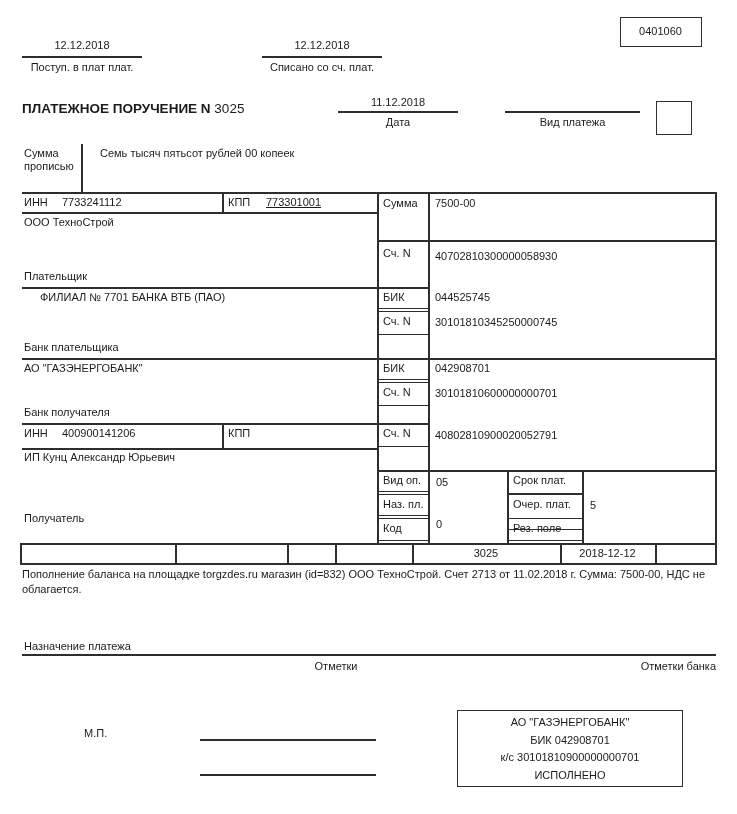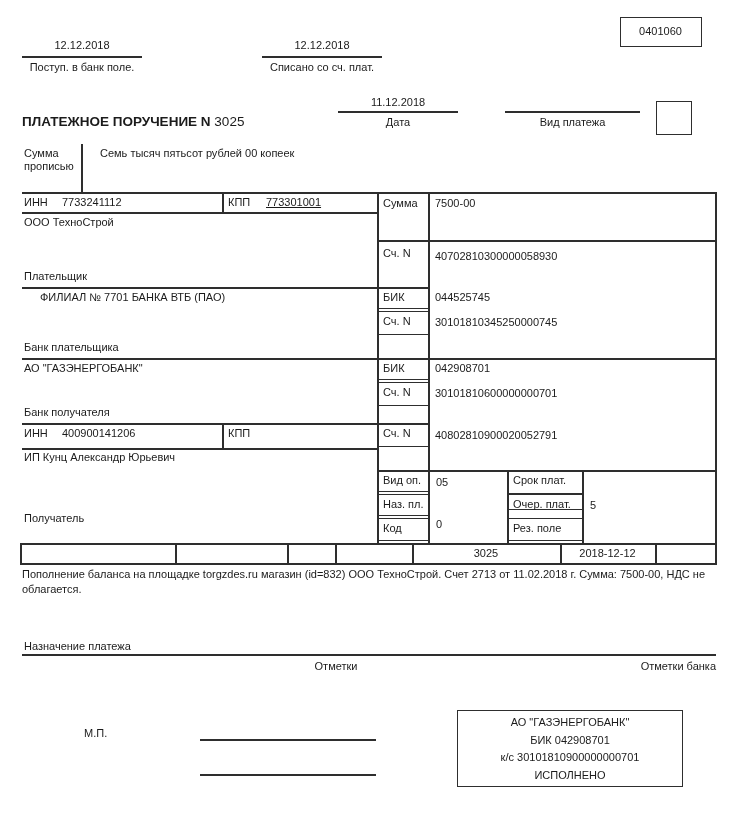--- a/index.html
+++ b/index.html
@@ -25,27 +25,27 @@
 <body>
 
 <div class="page">
 
   <div class="box" style="left:620px;top:17px;width:82px;height:30px;">
     <div class="t c" style="left:0;top:7px;width:79px;">0401060</div>
   </div>
 
   <div class="t c" style="left:22px;top:39px;width:120px;">12.12.2018</div>
   <div class="hl thick" style="left:22px;top:56px;width:120px;"></div>
-  <div class="t c" style="left:22px;top:61px;width:120px;">Поступ. в банк поле.</div>
+  <div class="t c" style="left:22px;top:61px;width:120px;">Поступ. в плат плат.</div>
 
   <div class="t c" style="left:262px;top:39px;width:120px;">12.12.2018</div>
   <div class="hl thick" style="left:262px;top:56px;width:120px;"></div>
   <div class="t c" style="left:262px;top:61px;width:120px;">Списано со сч. плат.</div>
 
-  <div class="t title" style="left:22px;top:114px;">
+  <div class="t title" style="left:22px;top:101px;">
     <span class="b">ПЛАТЕЖНОЕ ПОРУЧЕНИЕ N</span>
     <span>3025</span>
   </div>
 
   <div class="t c" style="left:338px;top:96px;width:120px;">11.12.2018</div>
   <div class="hl thick" style="left:338px;top:111px;width:120px;"></div>
   <div class="t c" style="left:338px;top:116px;width:120px;">Дата</div>
 
   <div class="hl thick" style="left:505px;top:111px;width:135px;"></div>
   <div class="t c" style="left:505px;top:116px;width:135px;">Вид платежа</div>
@@ -108,21 +108,21 @@
 
   <div class="lblbox" style="left:377px;top:470px;width:52px;height:22px;">Вид оп.</div>
   <div class="t" style="left:436px;top:476px;">05</div>
   <div class="lblbox" style="left:377px;top:494px;width:52px;height:22px;">Наз. пл.</div>
   <div class="t" style="left:436px;top:499px;"></div>
   <div class="lblbox" style="left:377px;top:518px;width:52px;height:23px;">Код</div>
   <div class="t" style="left:436px;top:518px;">0</div>
 
   <div class="vl" style="left:507px;top:470px;height:73px;"></div>
   <div class="lblbox" style="left:507px;top:470px;width:76px;height:24px;">Срок плат.</div>
-  <div class="lblbox" style="left:507px;top:494px;width:76px;height:16px;">Очер. плат.</div>
+  <div class="lblbox" style="left:507px;top:494px;width:76px;height:36px;">Очер. плат.</div>
   <div class="t" style="left:590px;top:499px;">5</div>
   <div class="lblbox" style="left:507px;top:518px;width:76px;height:23px;">Рез. поле</div>
   <div class="vl" style="left:582px;top:470px;height:73px;"></div>
 
   <div class="hl thick" style="left:20px;top:543px;width:697px;"></div>
   <div class="hl thick" style="left:20px;top:563px;width:697px;"></div>
   <div class="vl" style="left:20px;top:543px;height:21px;"></div>
   <div class="vl" style="left:175px;top:543px;height:21px;"></div>
   <div class="vl" style="left:287px;top:543px;height:21px;"></div>
   <div class="vl" style="left:335px;top:543px;height:21px;"></div>

